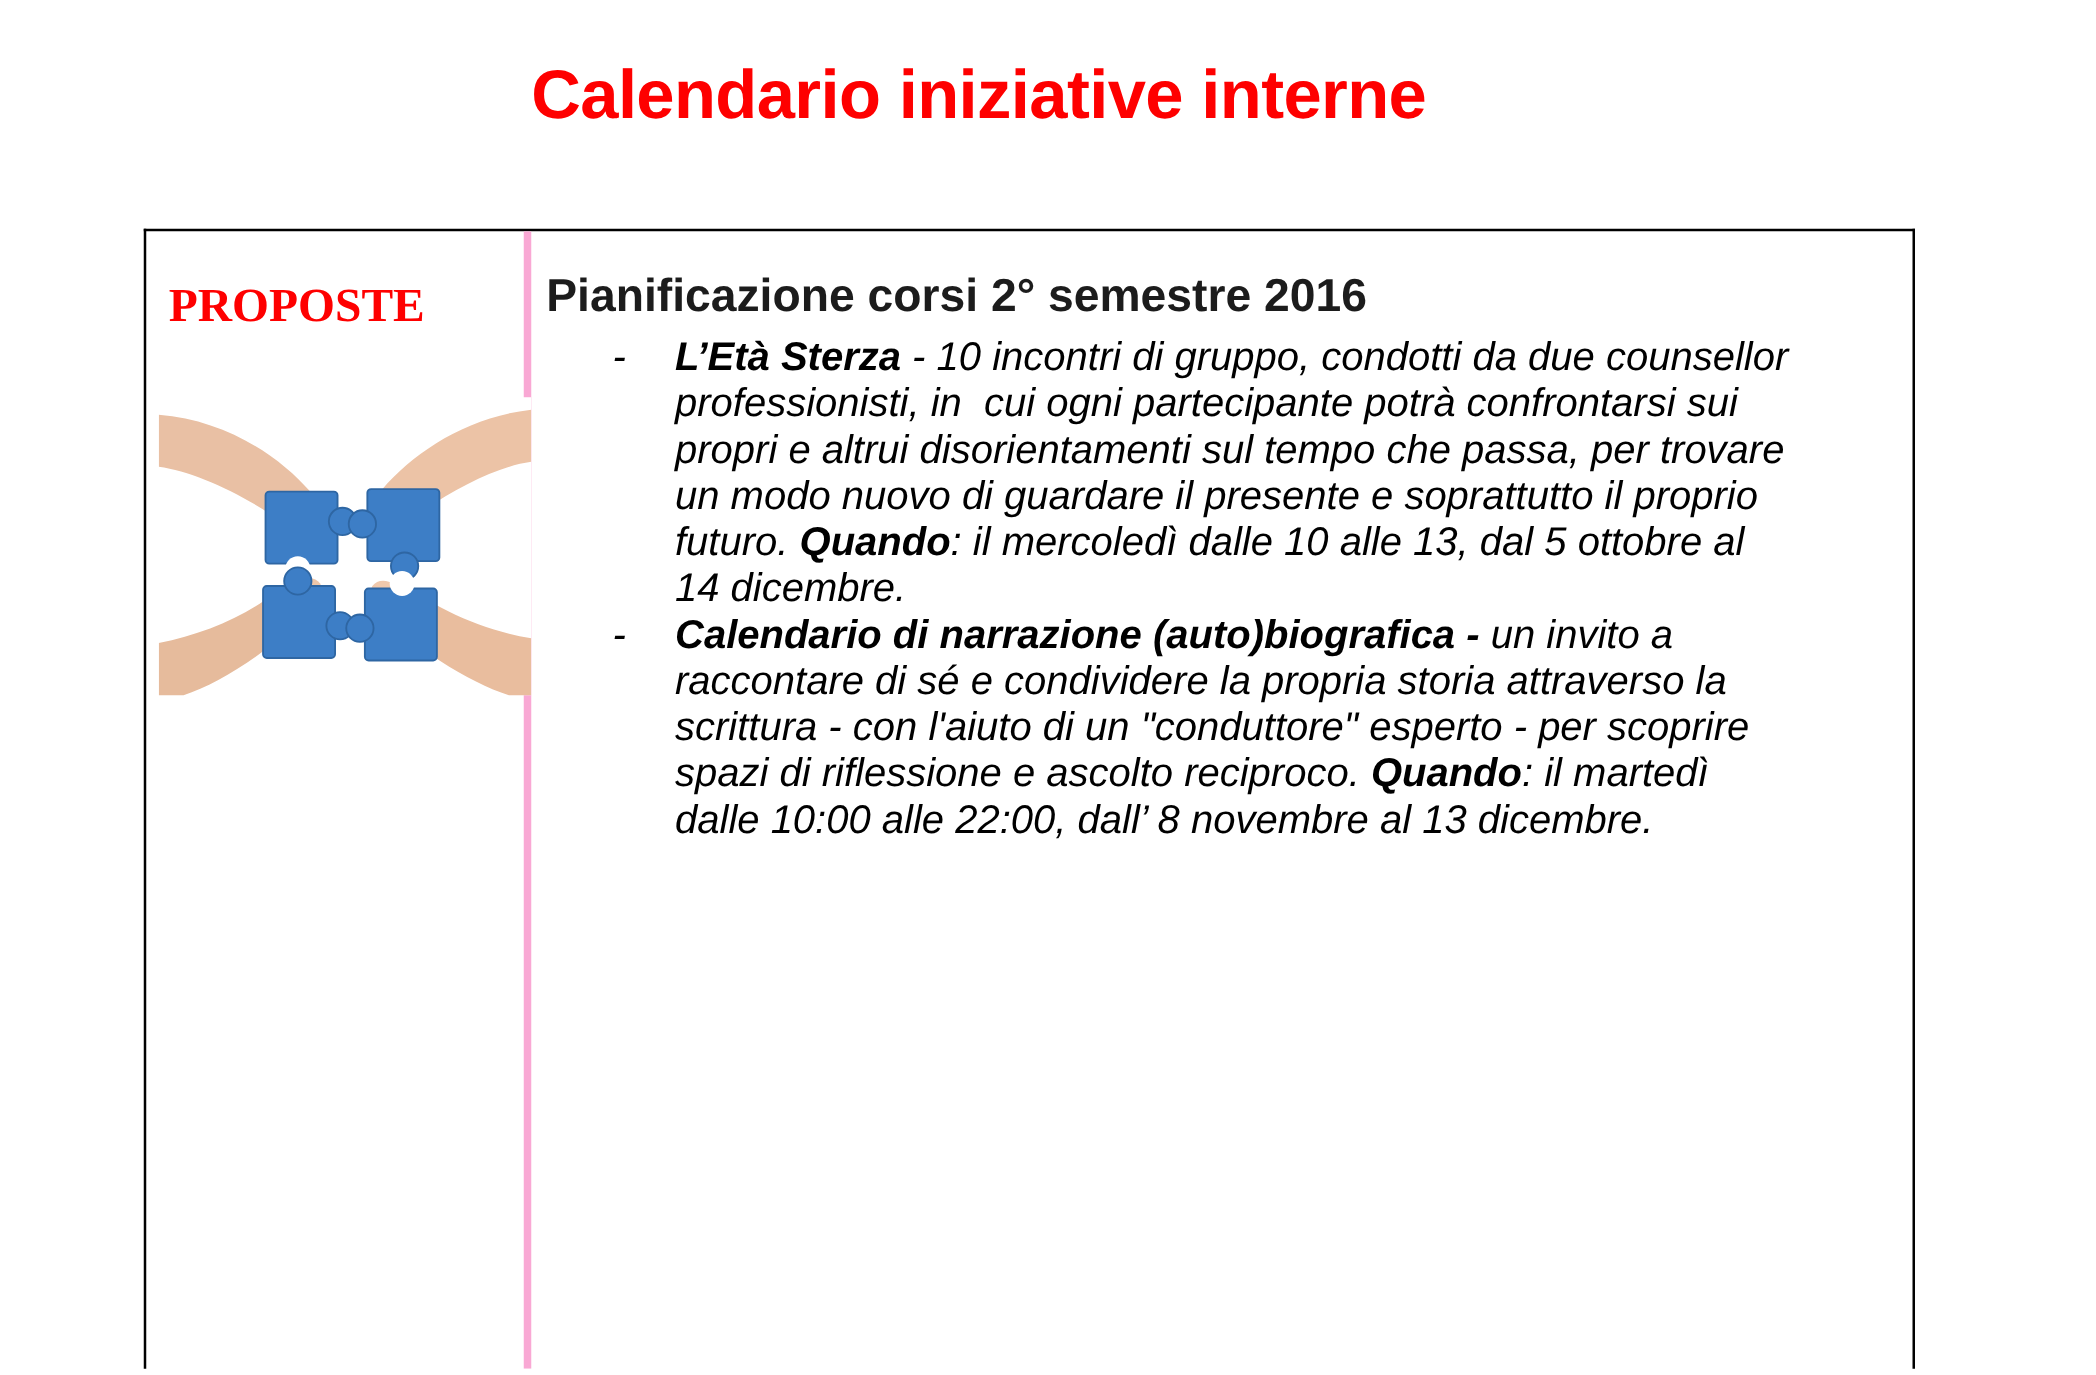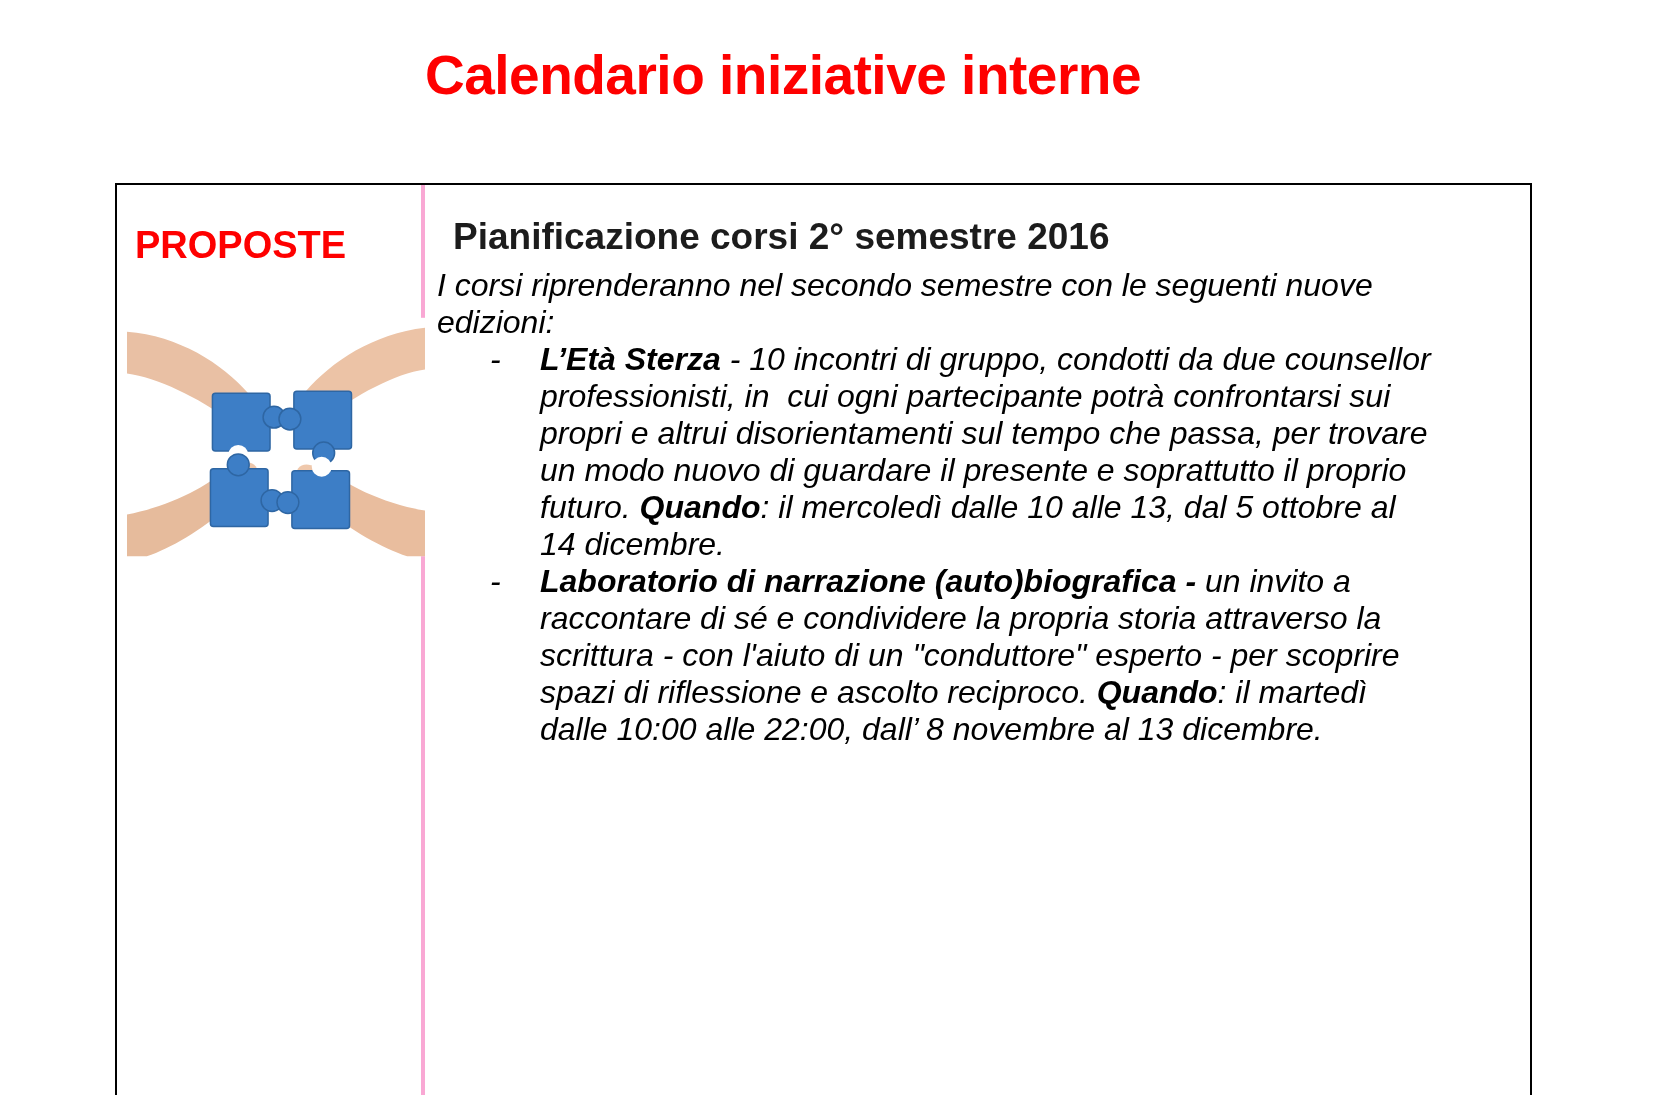--- a/index.html
+++ b/index.html
@@ -16,35 +16,36 @@
     color:#fe0000; letter-spacing:-0.5px; white-space:nowrap;
   }
   .doc-table {
     position:absolute; left:115px; top:183px;
     width:1417px; height:912px;
     border:2px solid #000000; border-bottom:none;
     display:flex; overflow:hidden;
   }
   .cell-left {
     position:relative; width:308px; flex:0 0 308px;
-    border-right:4px solid #f9a8d4;
+    border-right:6px solid #f9a8d4;
     padding:40px 0 0 18px;
+    font-family:Liberation Serif, serif;
   }
   .left-heading {
     font-size:38px; line-height:40px; font-weight:bold;
     color:#fe0000; white-space:nowrap;
   }
   .hands-img { position:absolute; left:10px; top:132px; width:298px; height:240px; }
   .cell-right {
     flex:1; padding:30px 92px 0 12px;
     font-style:italic; font-size:32px; line-height:37px;
   }
   .section-heading {
     font-style:normal; font-weight:bold; font-size:37px; line-height:44px;
-    color:#1c1c1c; margin-bottom:8px; white-space:nowrap;margin-left:16px;
+    color:#1c1c1c; margin-bottom:8px; white-space:nowrap;
   }
   .bi { font-weight:bold; }
   .li { position:relative; padding-left:103px; }
   .li .marker { position:absolute; left:53px; top:0; }
   a.mail, a.mail:visited {
     color:#0000ff; text-decoration:underline; cursor:pointer;
     text-decoration-thickness:2px; text-underline-offset:4px;
   }
 </style>
 </head>
@@ -107,29 +108,28 @@
             <circle cx="162" cy="186" r="11"></circle>
             <circle cx="196" cy="150" r="10" fill="#ffffff" stroke="none"></circle>
           </g>
         </g>
       </svg>
     </div>
 
     <div class="cell-right">
       <h2 class="section-heading">Pianificazione corsi 2° semestre 2016</h2>
 
-      <p class="intro">I corsi riprenderanno nel secondo semestre con le seguenti nuove edizioni:</p>
 
       <div class="list">
         <div class="li">
           <span class="marker">-</span>
           <span class="bi">L’Età Sterza</span><span> - </span><span>10 incontri di gruppo, condotti da due counsellor professionisti, in&nbsp; cui ogni partecipante potrà confrontarsi sui propri e altrui disorientamenti sul tempo che passa, per trovare un modo nuovo di guardare il presente e soprattutto il proprio futuro. </span><span class="bi">Quando</span><span>: il mercoledì dalle 10 alle 13, dal 5 ottobre al 14 dicembre.</span>
         </div>
         <div class="li">
           <span class="marker">-</span>
-          <span class="bi">Laboratorio di narrazione (auto)biografica -</span><span> </span><span>un invito a raccontare di sé e condividere la propria storia attraverso la scrittura - con l'aiuto di un "conduttore" esperto - per scoprire spazi di riflessione e ascolto reciproco. </span><span class="bi">Quando</span><span>: il martedì dalle 10:00 alle 22:00, dall’ 8 novembre al 13 dicembre.</span>
+          <span class="bi">Calendario di narrazione (auto)biografica -</span><span> </span><span>un invito a raccontare di sé e condividere la propria storia attraverso la scrittura - con l'aiuto di un "conduttore" esperto - per scoprire spazi di riflessione e ascolto reciproco. </span><span class="bi">Quando</span><span>: il martedì dalle 10:00 alle 22:00, dall’ 8 novembre al 13 dicembre.</span>
         </div>
       </div>
 
     </div>
 
   </div>
 </div>
 
 </body></html>

